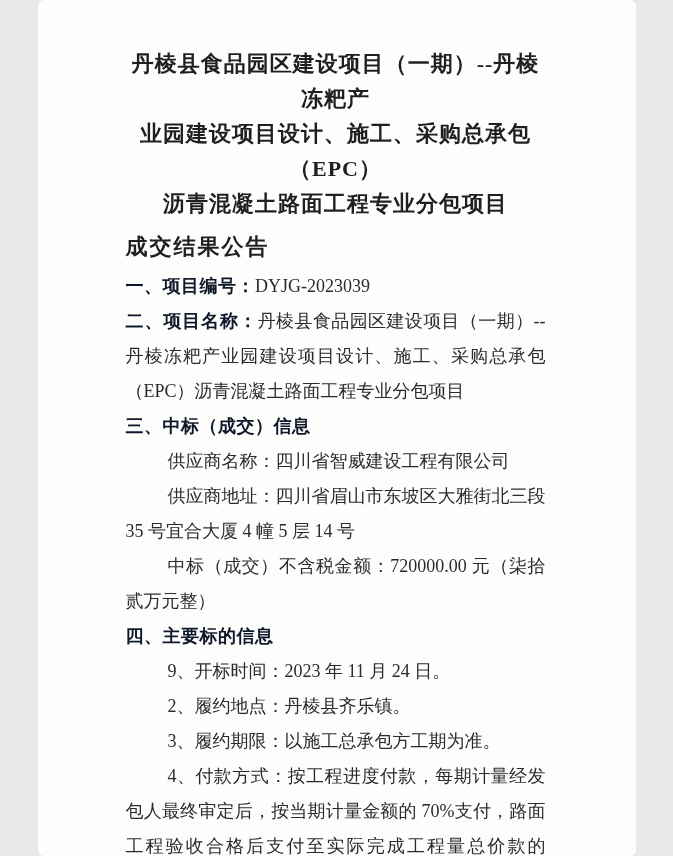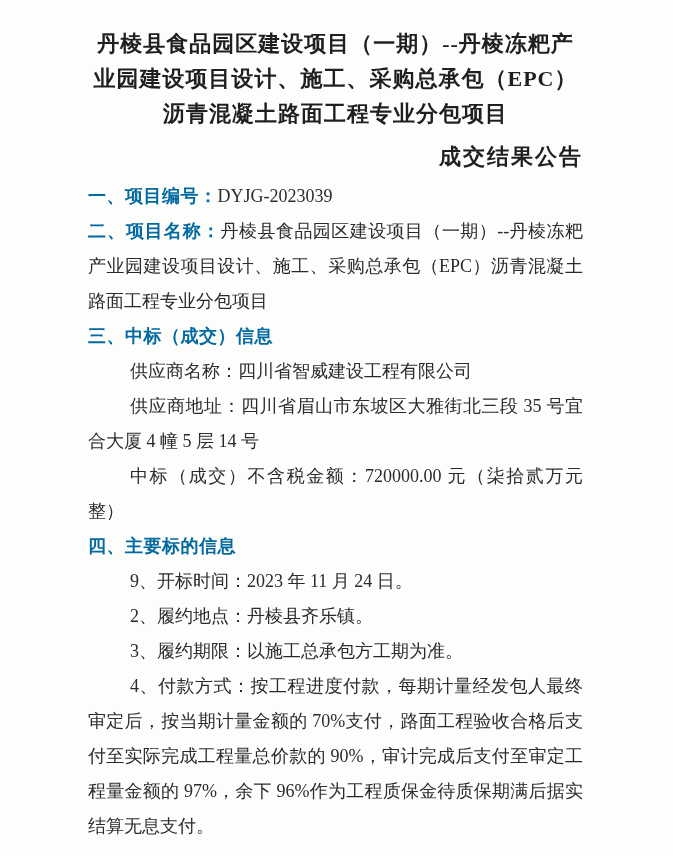--- a/index.html
+++ b/index.html
@@ -2,45 +2,46 @@
 <html><head>
 <meta charset="utf-8">
 <style>
   html, body {
     margin: 0;
     padding: 0;
     background: #e8e8e6;
   }
   .page {
     position: relative;
-    width: 673px;
+    width: 598px;
     height: 856px;
     margin: 0 auto;
     background: #fdfdfb;
     box-sizing: border-box;
-    padding: 26px 90px 0 88px;
+    padding: 46px 90px 0 88px;
     color: #2b2b2b;
     overflow: hidden;
+    border-radius: 6px;
   }
   
   .doc-title {
     font-family: "Liberation Serif", serif;
     font-weight: bold;
     font-size: 22px;
     line-height: 35px;
     text-align: center;
     color: #1f1f1f;
     letter-spacing: 1px;
   }
   .doc-subtitle {
     font-family: "Liberation Serif", serif;
     font-weight: bold;
     font-size: 22px;
     line-height: 35px;
-    text-align: right;
+    text-align: left;
     color: #1f1f1f;
     letter-spacing: 2px;
     margin-top: 8px;
   }
   .doc-body {
     margin-top: 5px;
     font-family: "Liberation Serif", serif;
     font-size: 18px;
     line-height: 35px;
     text-align: justify;
@@ -52,21 +53,21 @@
   }
   
   .p-indent {
     text-indent: 42px;
   }
   
   .sec-label,
   .sec-heading {
     font-family: Liberation Serif, serif;
     font-weight: bold;
-    color: #0369a1;
+    color: #0f172a;
     letter-spacing: 0.5px;
   }
 </style>
 </head>
 <body>
 
 <div class="page">
 
   <div class="doc-title">
     <div>丹棱县食品园区建设项目（一期）--丹棱冻粑产</div>

